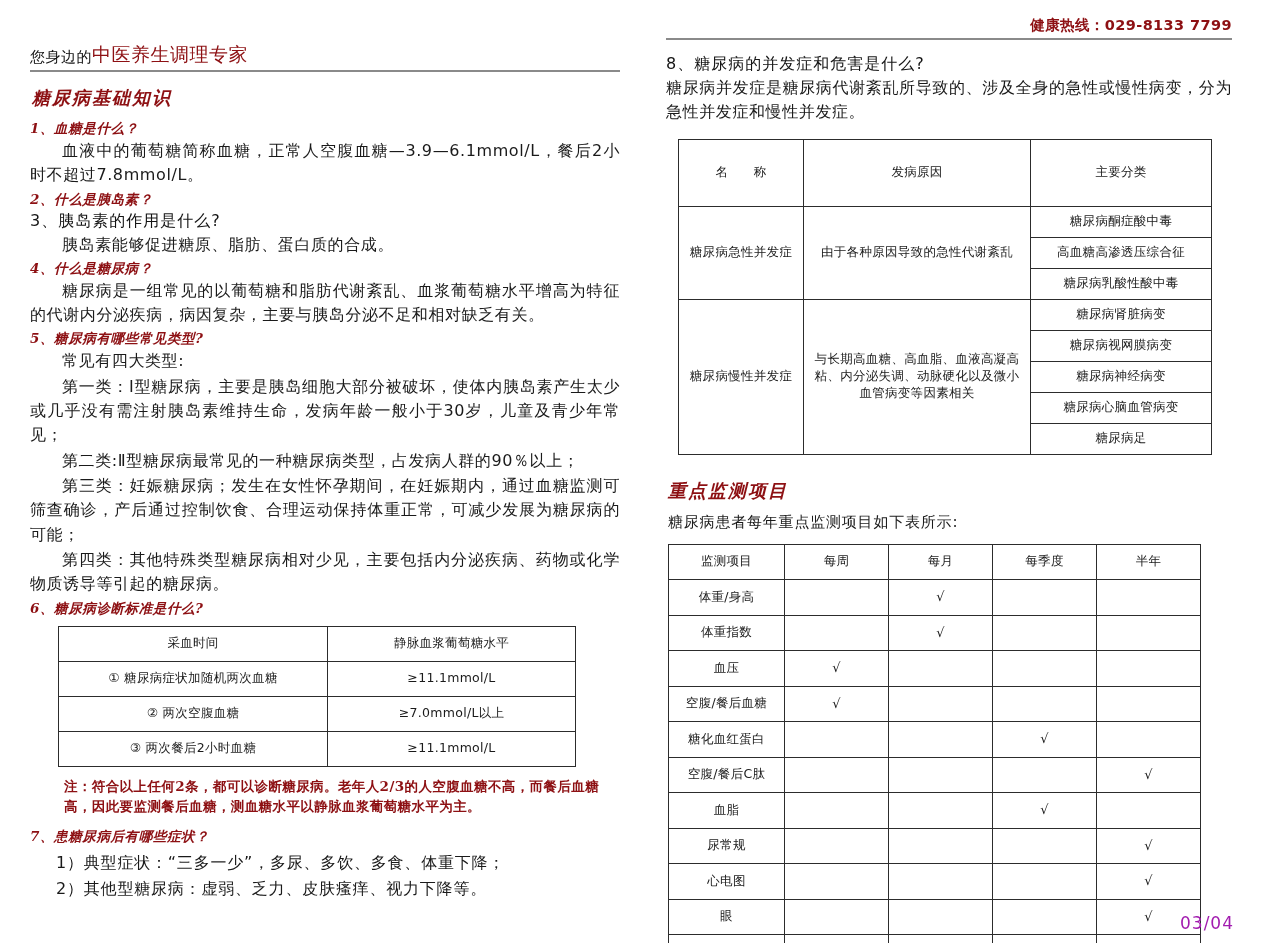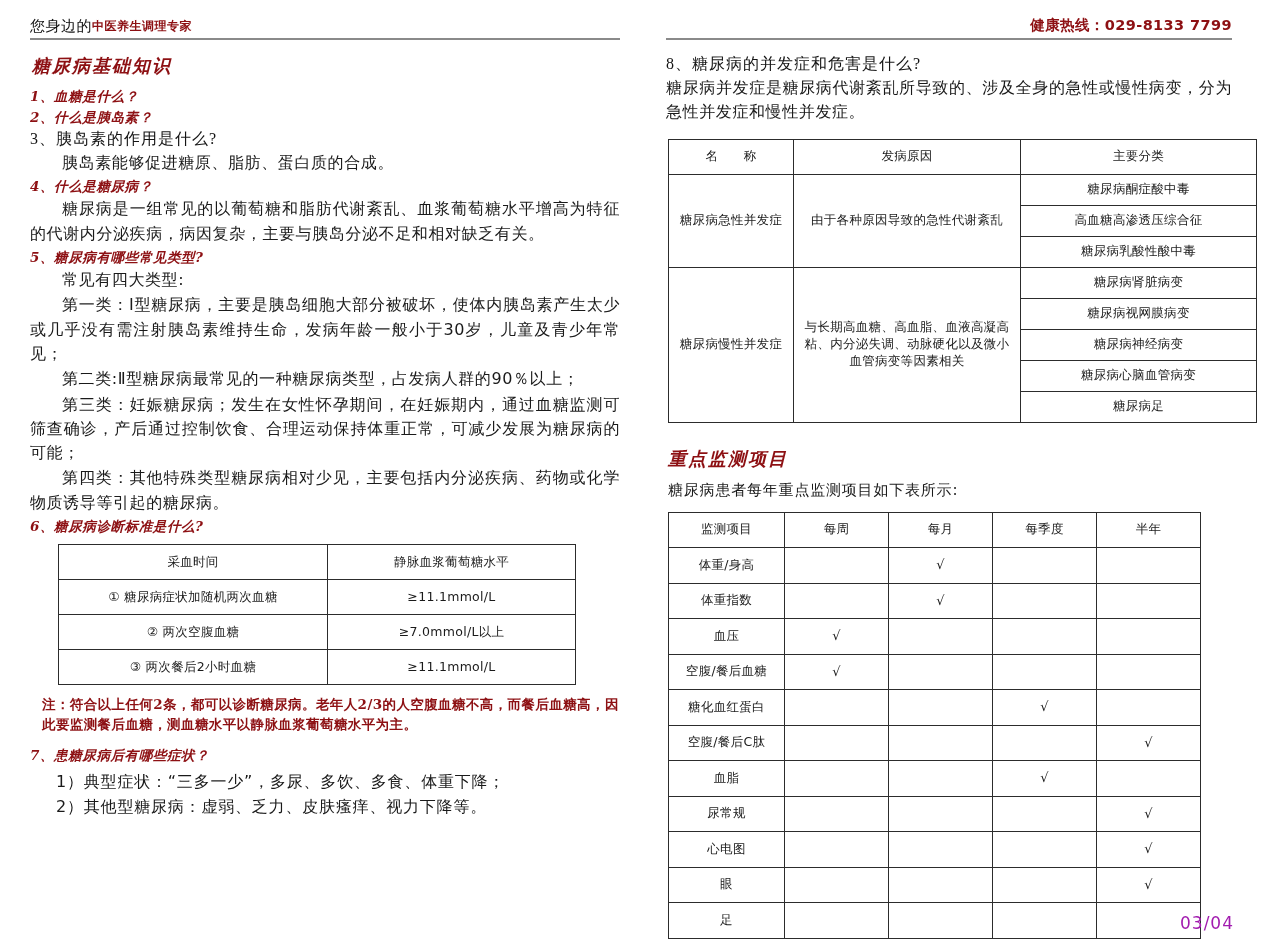--- a/index.html
+++ b/index.html
@@ -33,21 +33,21 @@
   .hdr {
     display: flex;
     align-items: flex-end;
     font-size: 15px;
     line-height: 1.1;
     padding-bottom: 4px;
     min-height: 22px;
   }
   .hdr-right { justify-content: flex-end; text-align: right; }
   .hdr-plain { color: #111; letter-spacing: .5px; }
-  .hdr-red   { color: #8d1013; font-weight: bold; letter-spacing: .5px; font-size: 12px; padding-bottom:1px;}
+  .hdr-red   { color: #8d1013; font-weight: normal; letter-spacing: .5px; font-size: 19px; padding-bottom:1px;margin-top:32px;}
   .hdr-hot   { color: #8d1013; font-weight: bold; font-size: 14.5px; letter-spacing: .4px; }
   .hdr-rule {
     height: 2px;
     background: #8a8a8a;
     margin-bottom: 14px;
   }
 
   
   h1.sec-title {
     font-size: 18px;
@@ -65,38 +65,37 @@
     margin: 3px 0 1px 0;
     letter-spacing: .6px;
     font-style: italic;
     font-family: "DejaVu Serif", "Liberation Serif", serif;
   }
   .q-black {
     font-size: 16px;
     color: #141414;
     margin: 2px 0 1px 0;
     letter-spacing: 1px;
-    font-family: Liberation Serif, serif;
   }
   p.body {
     font-size: 16px;
     line-height: 1.52;
     margin: 0 0 1px 0;
     letter-spacing: .6px;
     text-align: justify;
     text-justify: inter-ideograph;
   }
   p.body.indent { text-indent: 2em; }
 
   .note {
     color: #8d1013;
     font-size: 13.5px;
     line-height: 1.5;
     letter-spacing: .4px;
-    margin: 9px 0 0 12px;
+    margin: 9px 0 0 34px;
     font-weight: bold;
     font-family: "DejaVu Serif", "Liberation Serif", serif;
   }
   .sym-list { margin: 4px 0 0 26px; }
   .sym-list div {
     font-size: 16px;
     line-height: 1.6;
     letter-spacing: .8px;
   }
 
@@ -116,26 +115,26 @@
     line-height: 1.35;
   }
   .tbl-diagnose {
     width: 518px;
     margin: 8px 0 0 28px;
   }
   .tbl-diagnose td { height: 30px; margin-left: 28px; }
   .tbl-diagnose .c1 { width: 262px; }
 
   .tbl-comp {
-    width: 589px;
-    margin: 14px 0 0 2px;
+    width: 534px;
+    margin: 14px 0 0 12px;
   }
   .tbl-comp td { height: 26px; }
   .tbl-comp .cname { width: 118px; }
-  .tbl-comp .ccause { width: 210px; padding: 4px 8px; }
+  .tbl-comp .ccause { width: 210px; padding: 20px 8px; }
 
   .tbl-monitor {
     width: 533px;
     margin: 12px 0 0 2px;
   }
   .tbl-monitor td { height: 30.5px; }
   .tbl-monitor .c-item { width: 109px; text-align: center; }
   .tick { font-size: 13px; }
 
   .sub-lead {
@@ -162,20 +161,21 @@
 
     <div class="hdr">
       <span class="hdr-plain">您身边的</span>
       <span class="hdr-red">中医养生调理专家</span>
     </div>
     <div class="hdr-rule"></div>
 
     <h1 class="sec-title">糖尿病基础知识</h1>
 
     <div class="q-red">1、血糖是什么？</div>
+    <p class="body indent">血液中的葡萄糖简称血糖，正常人空腹血糖—3.9—6.1mmol/L，餐后2小时不超过7.8mmol/L。</p>
 
     <div class="q-red">2、什么是胰岛素？</div>
 
     <div class="q-black">3、胰岛素的作用是什么?</div>
     <p class="body indent">胰岛素能够促进糖原、脂肪、蛋白质的合成。</p>
 
     <div class="q-red">4、什么是糖尿病？</div>
     <p class="body indent">糖尿病是一组常见的以葡萄糖和脂肪代谢紊乱、血浆葡萄糖水平增高为特征的代谢内分泌疾病，病因复杂，主要与胰岛分泌不足和相对缺乏有关。</p>
 
     <div class="q-red">5、糖尿病有哪些常见类型?</div>

